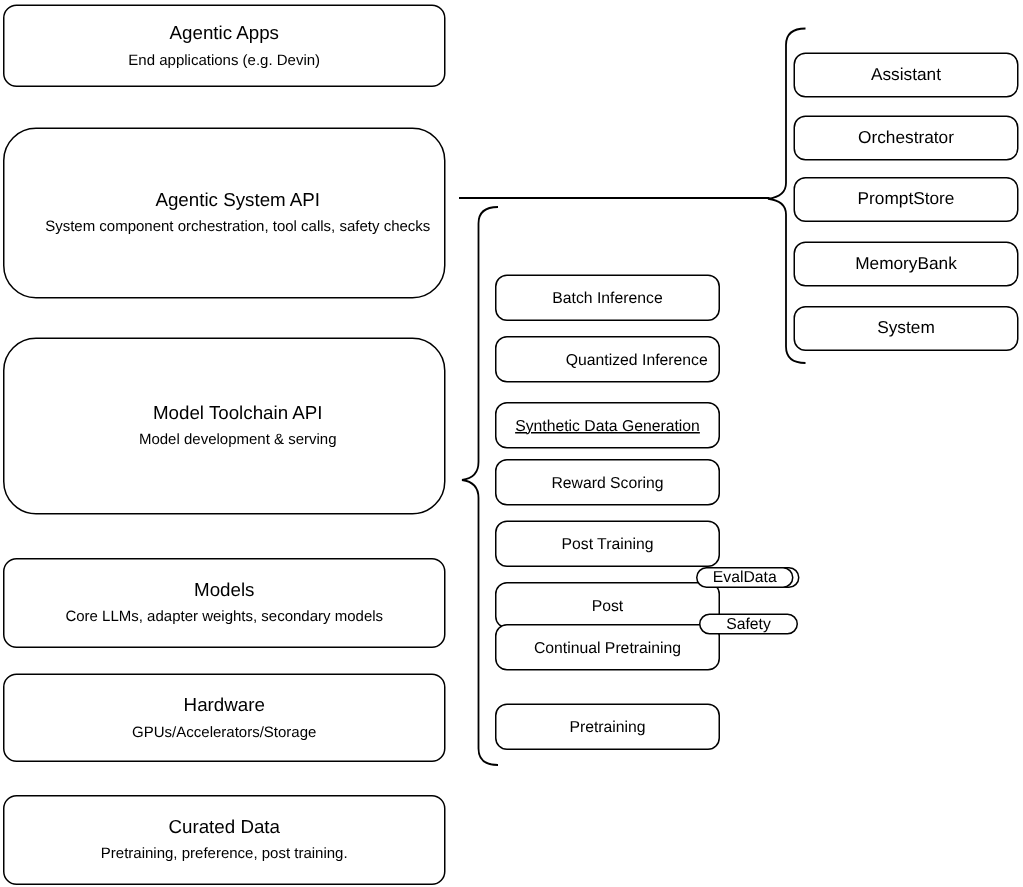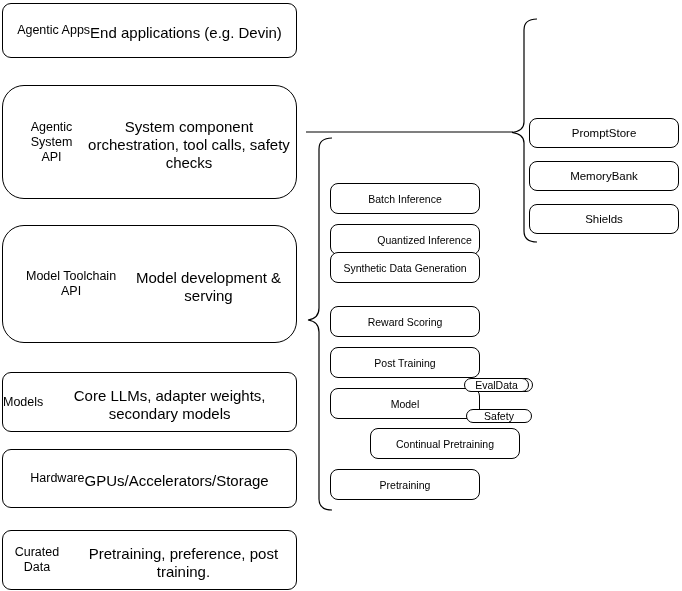--- a/index.html
+++ b/index.html
@@ -20,29 +20,29 @@
   }
   .layer {
     position: absolute;
     left: 2px;
     width: 295px;
     box-sizing: border-box;
     background: #ffffff;
     border: 1px solid #000000;
     border-radius: 9px;
     display: flex;
-    flex-direction: row;
+    flex-direction: column;
     align-items: center;
     justify-content: center;
-    text-align: center;
+    text-align: right;
     z-index: 2;
   }
   .layer.r-lg { border-radius: 22px; padding-left: 18px; }
   .layer .title { font-size: 12.5px; line-height: 1.2; }
-  .layer .subtitle { font-size: 15px; line-height: 1.2; margin-top: 5px; }
+  .layer .subtitle { font-size: 10px; line-height: 1.2; margin-top: 5px; }
   .node {
     position: absolute;
     box-sizing: border-box;
     background: #ffffff;
     border: 1px solid #000000;
     border-radius: 8px;
     display: flex;
     align-items: center;
     justify-content: center;
     text-align: center;
@@ -95,28 +95,30 @@
     <div class="title">Hardware</div>
     <div class="subtitle">GPUs/Accelerators/Storage</div>
   </div>
   <div class="layer" style="top:530px;height:60px;">
     <div class="title">Curated Data</div>
     <div class="subtitle">Pretraining, preference, post training.</div>
   </div>
 
   <div class="node mid" style="top:183px;">Batch Inference</div>
   <div class="node mid" style="top:224px;padding-left:39px;">Quantized Inference</div>
-  <div class="node mid" style="top:252px;">Synthetic Data Generation</div>
+  <div class="node mid" style="top:268px;text-decoration:underline;">Synthetic Data Generation</div>
   <div class="node mid" style="top:306px;">Reward Scoring</div>
   <div class="node mid" style="top:347px;">Post Training</div>
-  <div class="node mid" style="top:388px;">Model</div>
-  <div class="node mid" style="top:428px;margin-left:40px;">Continual Pretraining</div>
+  <div class="node mid" style="top:388px;">Post</div>
+  <div class="node mid" style="top:416px;">Continual Pretraining</div>
   <div class="node mid" style="top:469px;">Pretraining</div>
 
   <div class="pill" style="left:466px;top:378px;width:67px;height:14px;">Harness</div>
   <div class="pill" style="left:464px;top:378px;width:65px;height:14px;">EvalData</div>
   <div class="pill" style="left:466px;top:409px;width:66px;height:14px;">Safety</div>
 
+  <div class="node right" style="top:35px;">Assistant</div>
+  <div class="node right" style="top:77px;">Orchestrator</div>
   <div class="node right" style="top:118px;">PromptStore</div>
   <div class="node right" style="top:161px;">MemoryBank</div>
-  <div class="node right" style="top:204px;">Shields</div>
+  <div class="node right" style="top:204px;">System</div>
 
 </div>
 
 </body></html>

